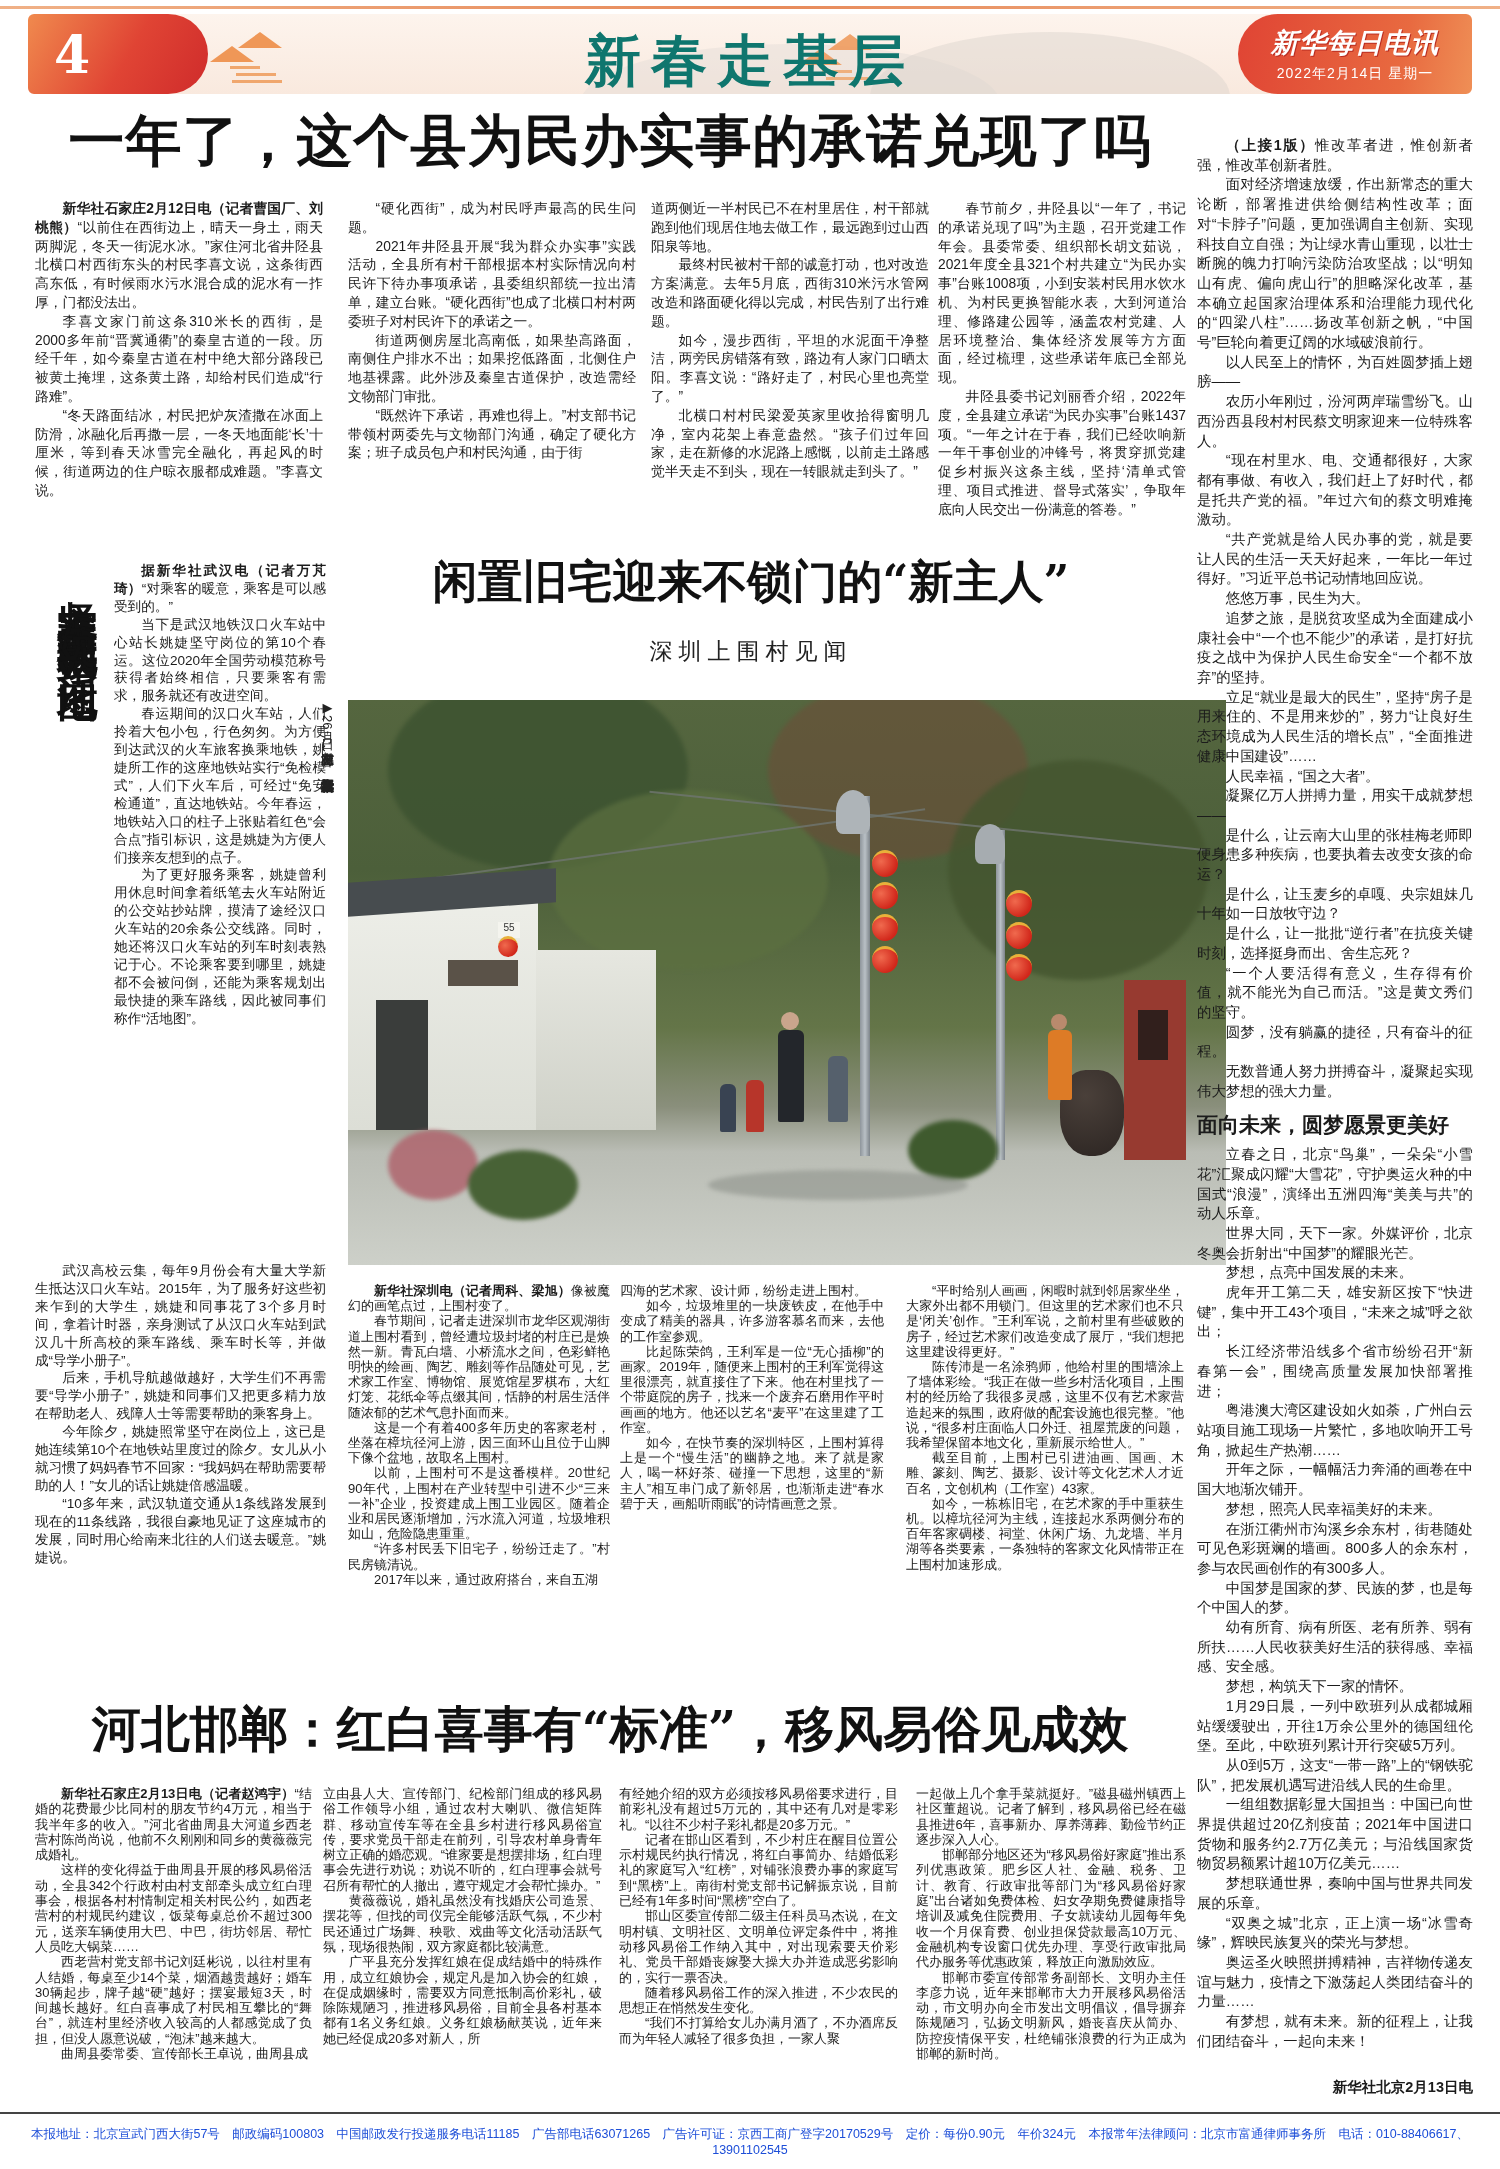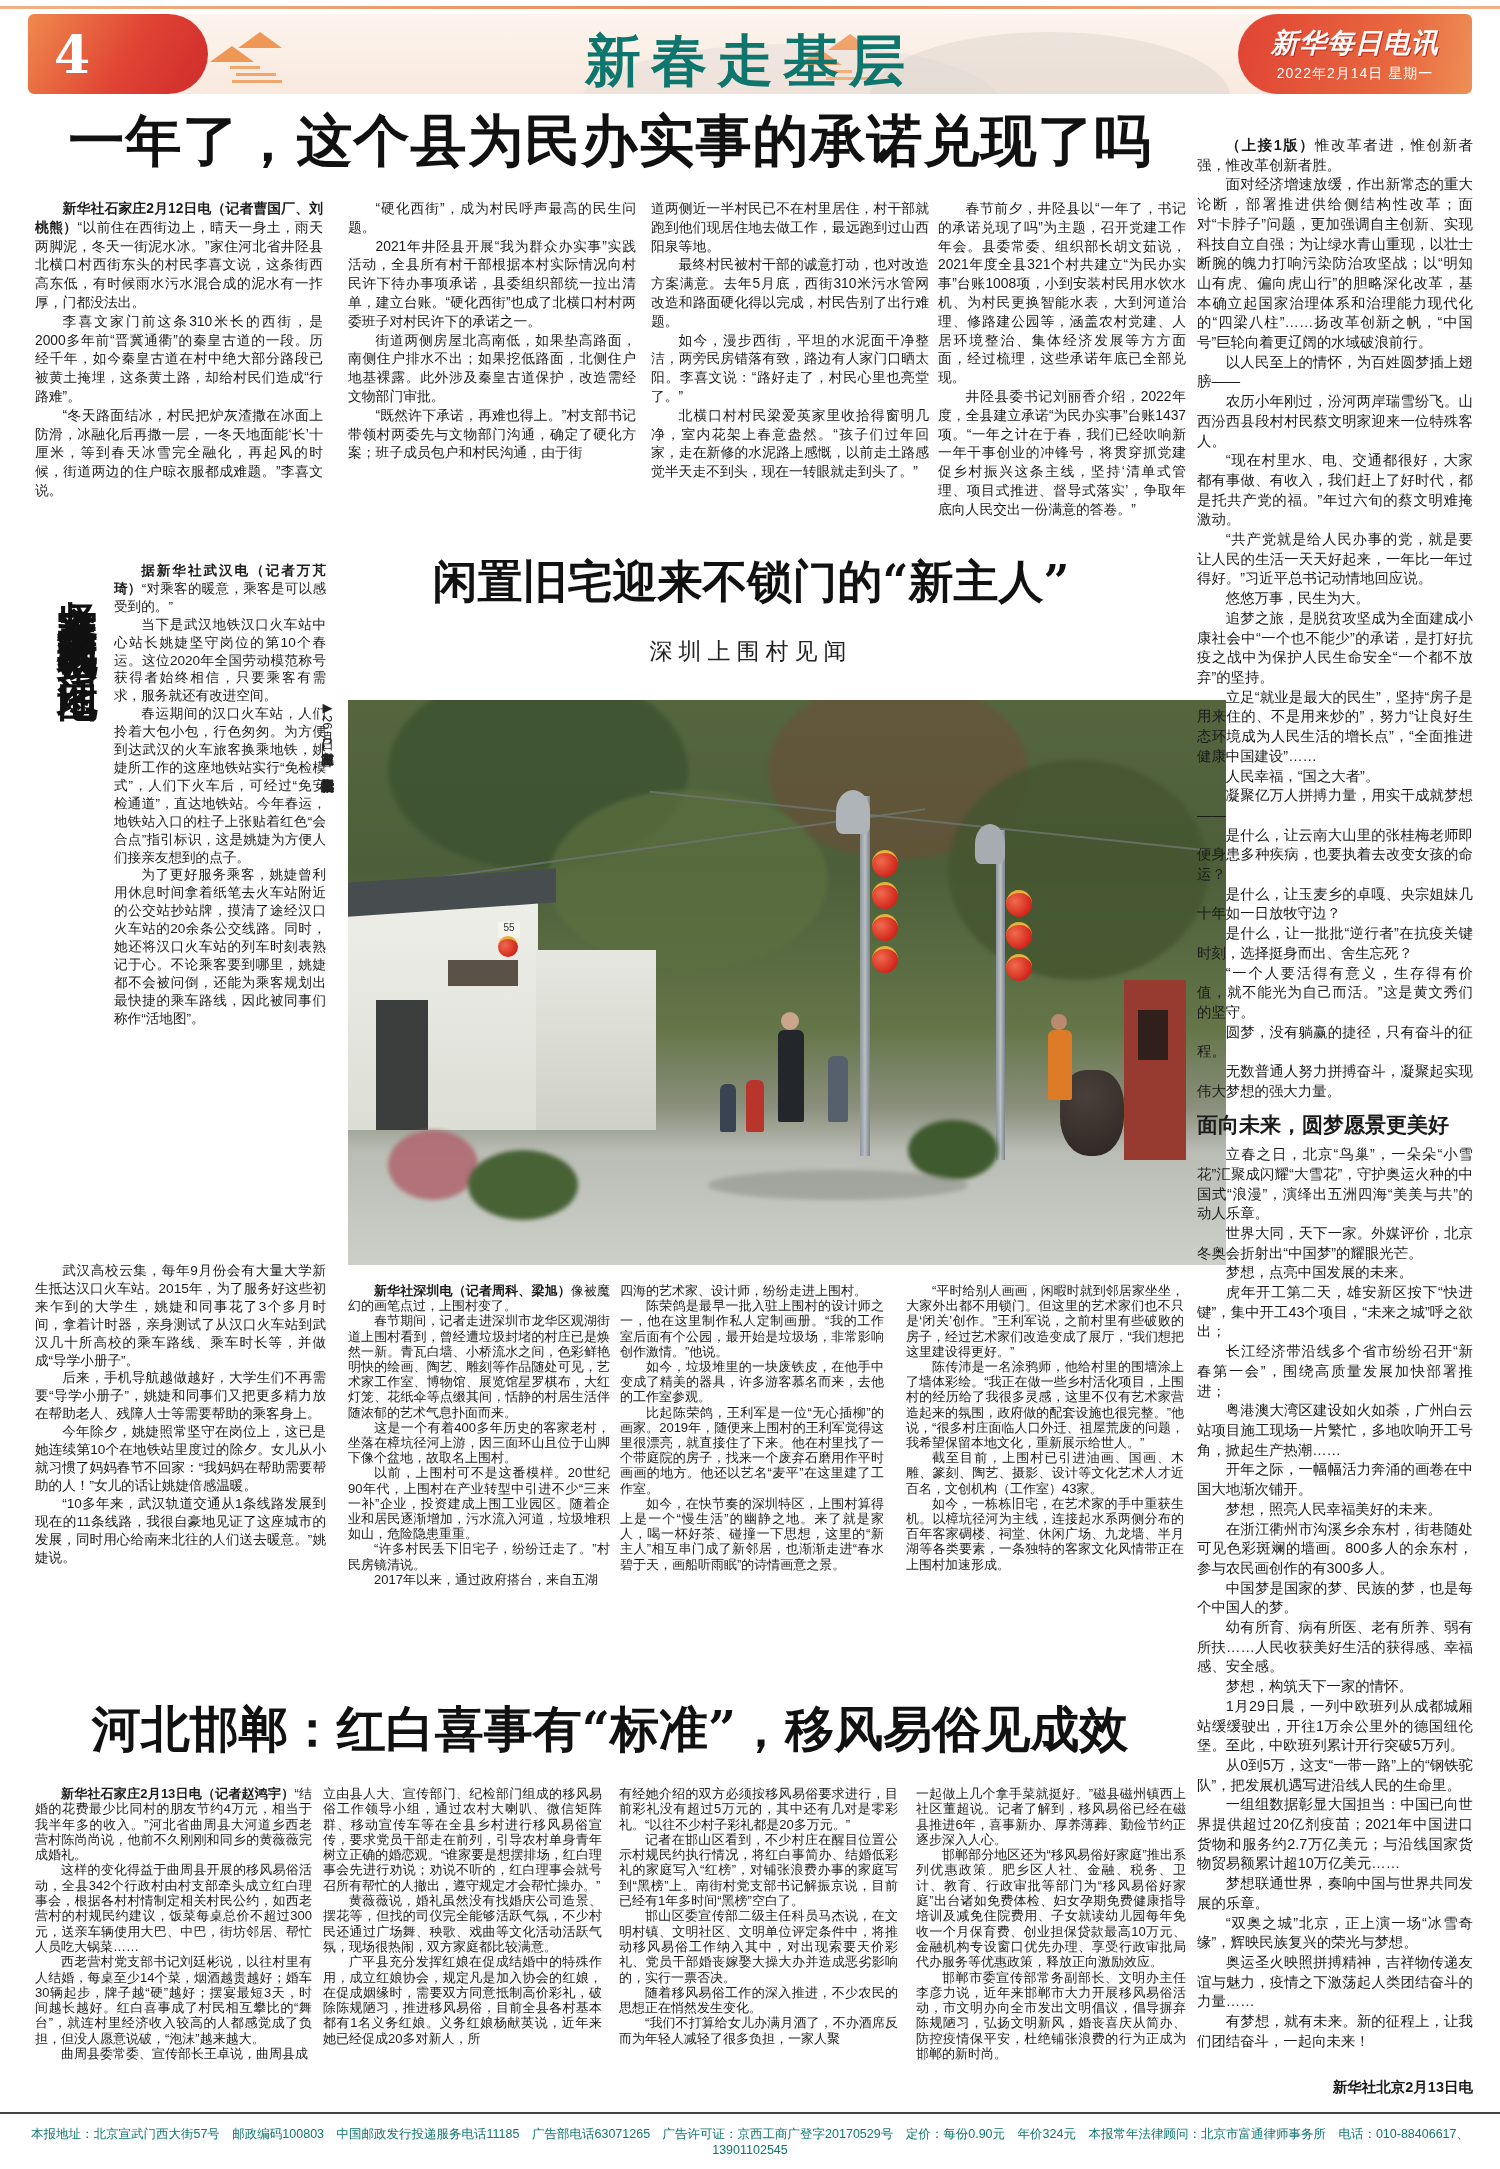--- a/index.html
+++ b/index.html
@@ -53,21 +53,21 @@
          background:linear-gradient(180deg,#55663f 0%,#4c5f3a 30%,#647548 58%,#8a8f7c 72%,#babdb5 80%,#cdd0c9 100%);padding-left:40px;}
   .ph{position:absolute;}
   .blob{border-radius:50%;filter:blur(2px);}
   .lantern{width:26px;height:24px;background:radial-gradient(circle at 35% 35%,#f06a4e,#d1261a 70%);border-radius:50%;
            border-top:3px solid #e8b13a;}
   .pole{background:linear-gradient(90deg,#8e959b,#b9c0c5,#7d848a);}
   .cable{height:2px;background:#6f7671;opacity:.8;}
   .figure{border-radius:6px 6px 2px 2px;}
   
   .footer-rule{left:0px;top:2112px;width:1500px;height:2px;background:#444;}
-  .footer{left:20px;top:2126px;width:1460px;text-align:center;font-size:12.5px;color:#0f766e;letter-spacing:0;}
+  .footer{left:20px;top:2126px;width:1460px;text-align:center;font-size:12.5px;color:#1d4ed8;letter-spacing:0;}
 </style>
 </head>
 <body>
 
 <div class="page">
 
   <div class="abs topline"></div>
   <div class="abs banner-strip">
     <div class="mount" style="left:430px;top:30px;width:420px;height:120px;background:#e3dcd6;"></div>
     <div class="mount" style="left:720px;top:18px;width:360px;height:130px;background:#d9d2cc;"></div>
@@ -189,21 +189,20 @@
   <div class="abs col feat-col" style="left:348px;width:262px;">
       <p><b>新华社深圳电（记者周科、梁旭）</b>像被魔幻的画笔点过，上围村变了。</p>
       <p>春节期间，记者走进深圳市龙华区观湖街道上围村看到，曾经遭垃圾封堵的村庄已是焕然一新。青瓦白墙、小桥流水之间，色彩鲜艳明快的绘画、陶艺、雕刻等作品随处可见，艺术家工作室、博物馆、展览馆星罗棋布，大红灯笼、花纸伞等点缀其间，恬静的村居生活伴随浓郁的艺术气息扑面而来。</p>
       <p>这是一个有着400多年历史的客家老村，坐落在樟坑径河上游，因三面环山且位于山脚下像个盆地，故取名上围村。</p>
       <p>以前，上围村可不是这番模样。20世纪90年代，上围村在产业转型中引进不少“三来一补”企业，投资建成上围工业园区。随着企业和居民逐渐增加，污水流入河道，垃圾堆积如山，危险隐患重重。</p>
       <p>“许多村民丢下旧宅子，纷纷迁走了。”村民房镜清说。</p>
       <p>2017年以来，通过政府搭台，来自五湖</p>
     </div>
   <div class="abs col feat-col" style="left:620px;width:264px;">
       <p class="cont">四海的艺术家、设计师，纷纷走进上围村。</p>
-      <p>陈荣鸽是最早一批入驻上围村的设计师之一，他在这里制作私人定制画册。“我的工作室后面有个公园，最开始是垃圾场，非常影响创作激情。”他说。</p>
       <p>如今，垃圾堆里的一块废铁皮，在他手中变成了精美的器具，许多游客慕名而来，去他的工作室参观。</p>
       <p>比起陈荣鸽，王利军是一位“无心插柳”的画家。2019年，随便来上围村的王利军觉得这里很漂亮，就直接住了下来。他在村里找了一个带庭院的房子，找来一个废弃石磨用作平时画画的地方。他还以艺名“麦平”在这里建了工作室。</p>
       <p>如今，在快节奏的深圳特区，上围村算得上是一个“慢生活”的幽静之地。来了就是家人，喝一杯好茶、碰撞一下思想，这里的“新主人”相互串门成了新邻居，也渐渐走进“春水碧于天，画船听雨眠”的诗情画意之景。</p>
     </div>
   <div class="abs col feat-col" style="left:906px;width:278px;">
       <p>“平时给别人画画，闲暇时就到邻居家坐坐，大家外出都不用锁门。但这里的艺术家们也不只是‘闭关’创作。”王利军说，之前村里有些破败的房子，经过艺术家们改造变成了展厅，“我们想把这里建设得更好。”</p>
       <p>陈传沛是一名涂鸦师，他给村里的围墙涂上了墙体彩绘。“我正在做一些乡村活化项目，上围村的经历给了我很多灵感，这里不仅有艺术家营造起来的氛围，政府做的配套设施也很完整。”他说，“很多村庄面临人口外迁、祖屋荒废的问题，我希望保留本地文化，重新展示给世人。”</p>
       <p>截至目前，上围村已引进油画、国画、木雕、篆刻、陶艺、摄影、设计等文化艺术人才近百名，文创机构（工作室）43家。</p>
       <p>如今，一栋栋旧宅，在艺术家的手中重获生机。以樟坑径河为主线，连接起水系两侧分布的百年客家碉楼、祠堂、休闲广场、九龙墙、半月湖等各类要素，一条独特的客家文化风情带正在上围村加速形成。</p>
     </div>

